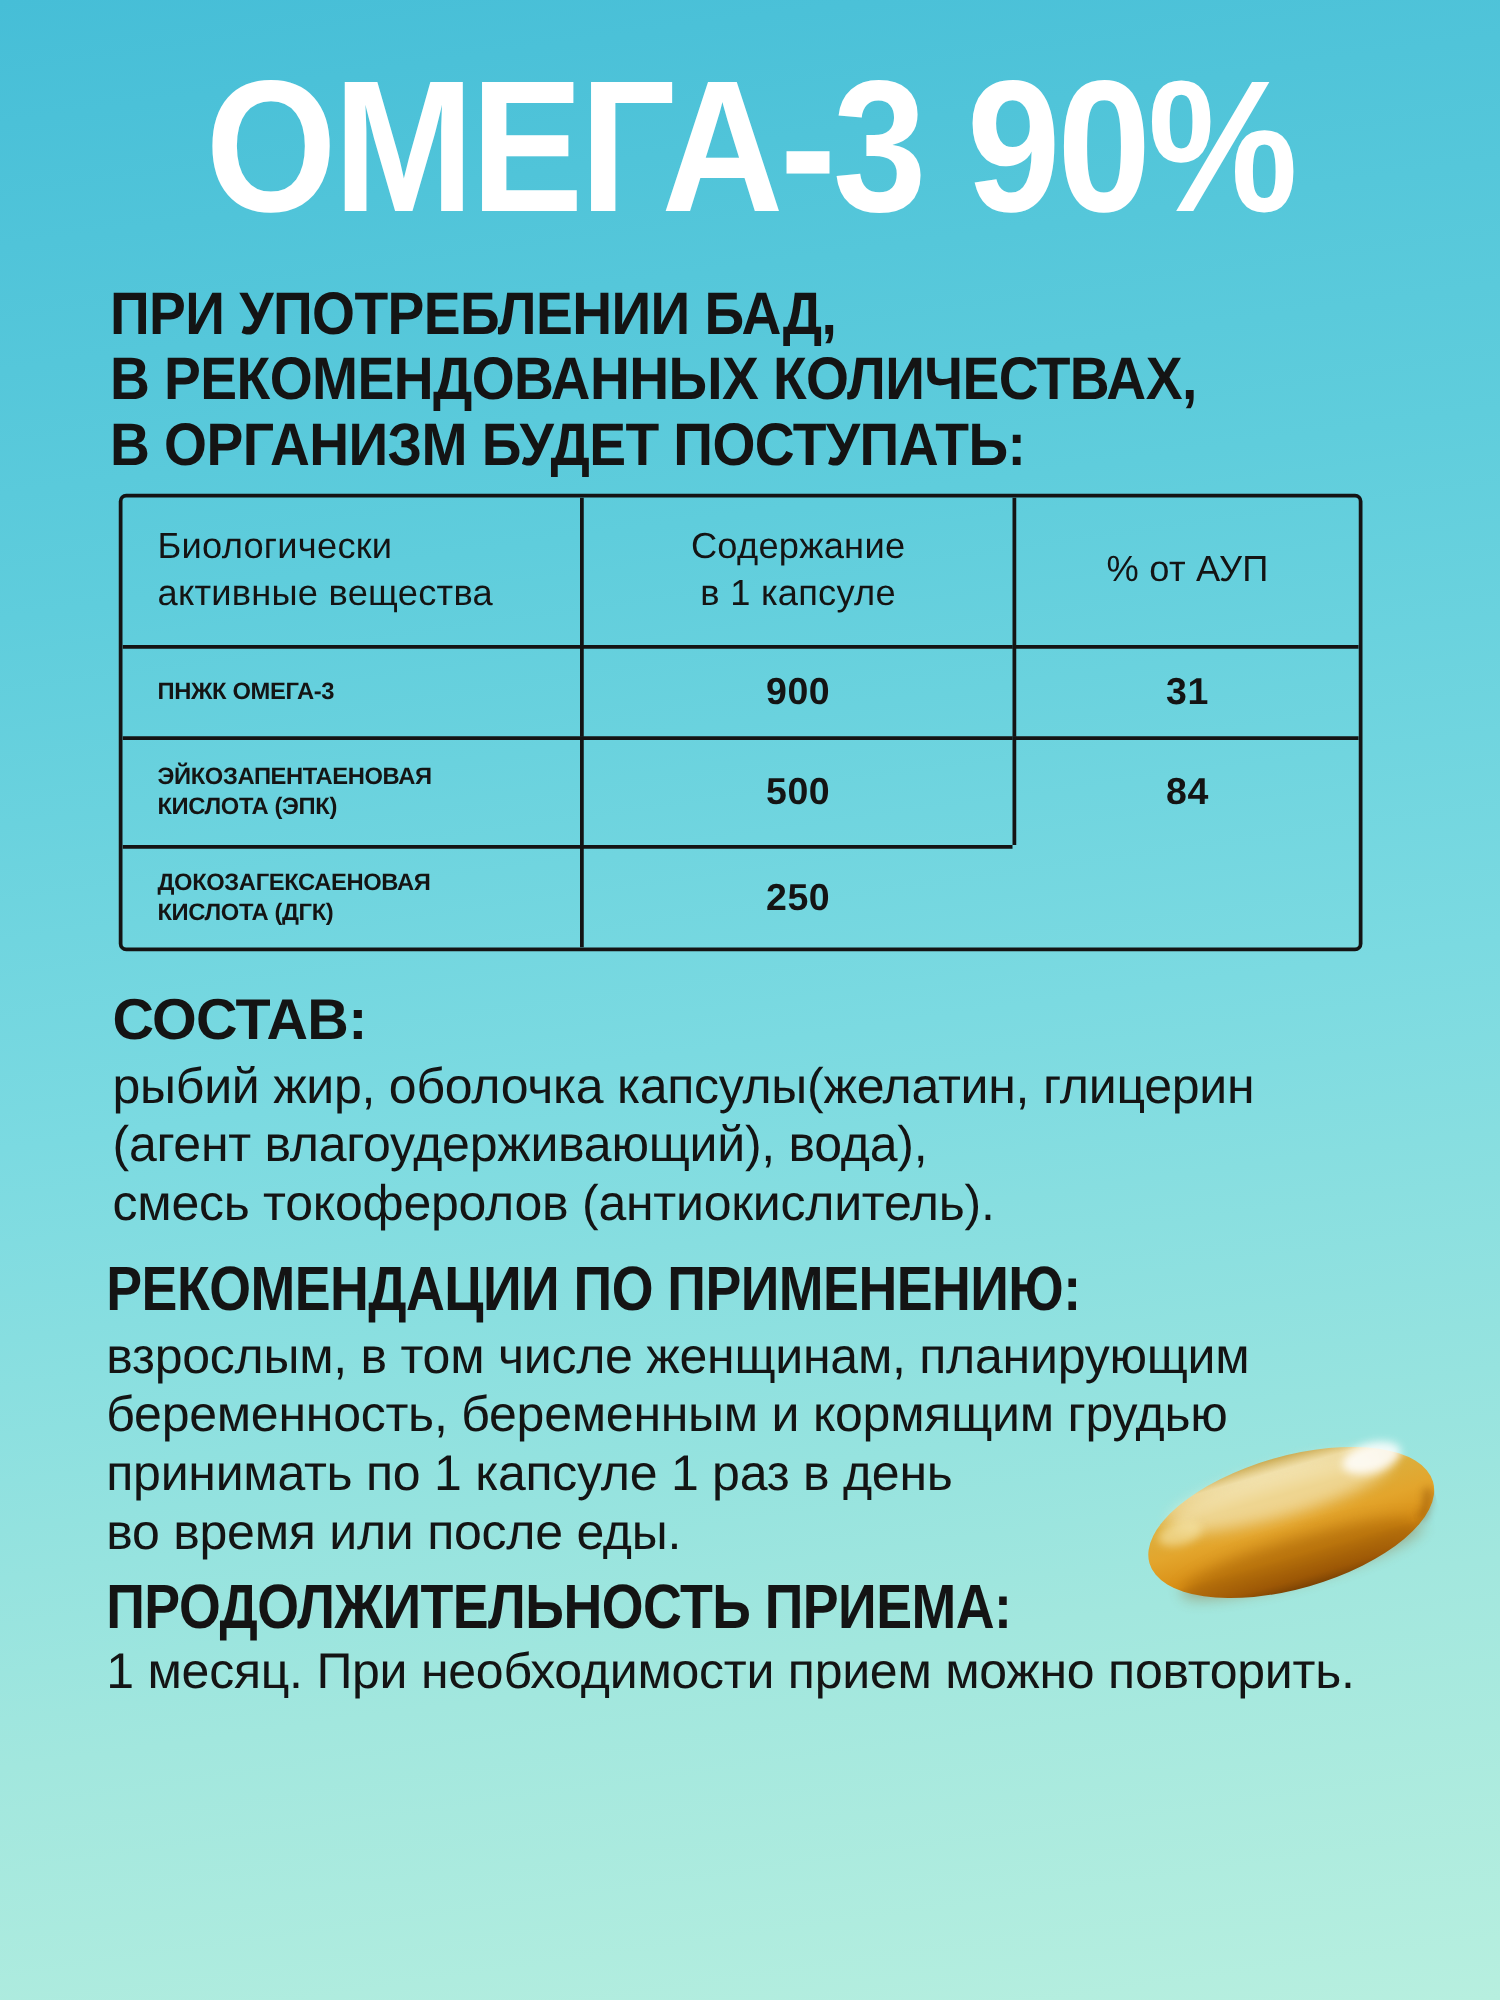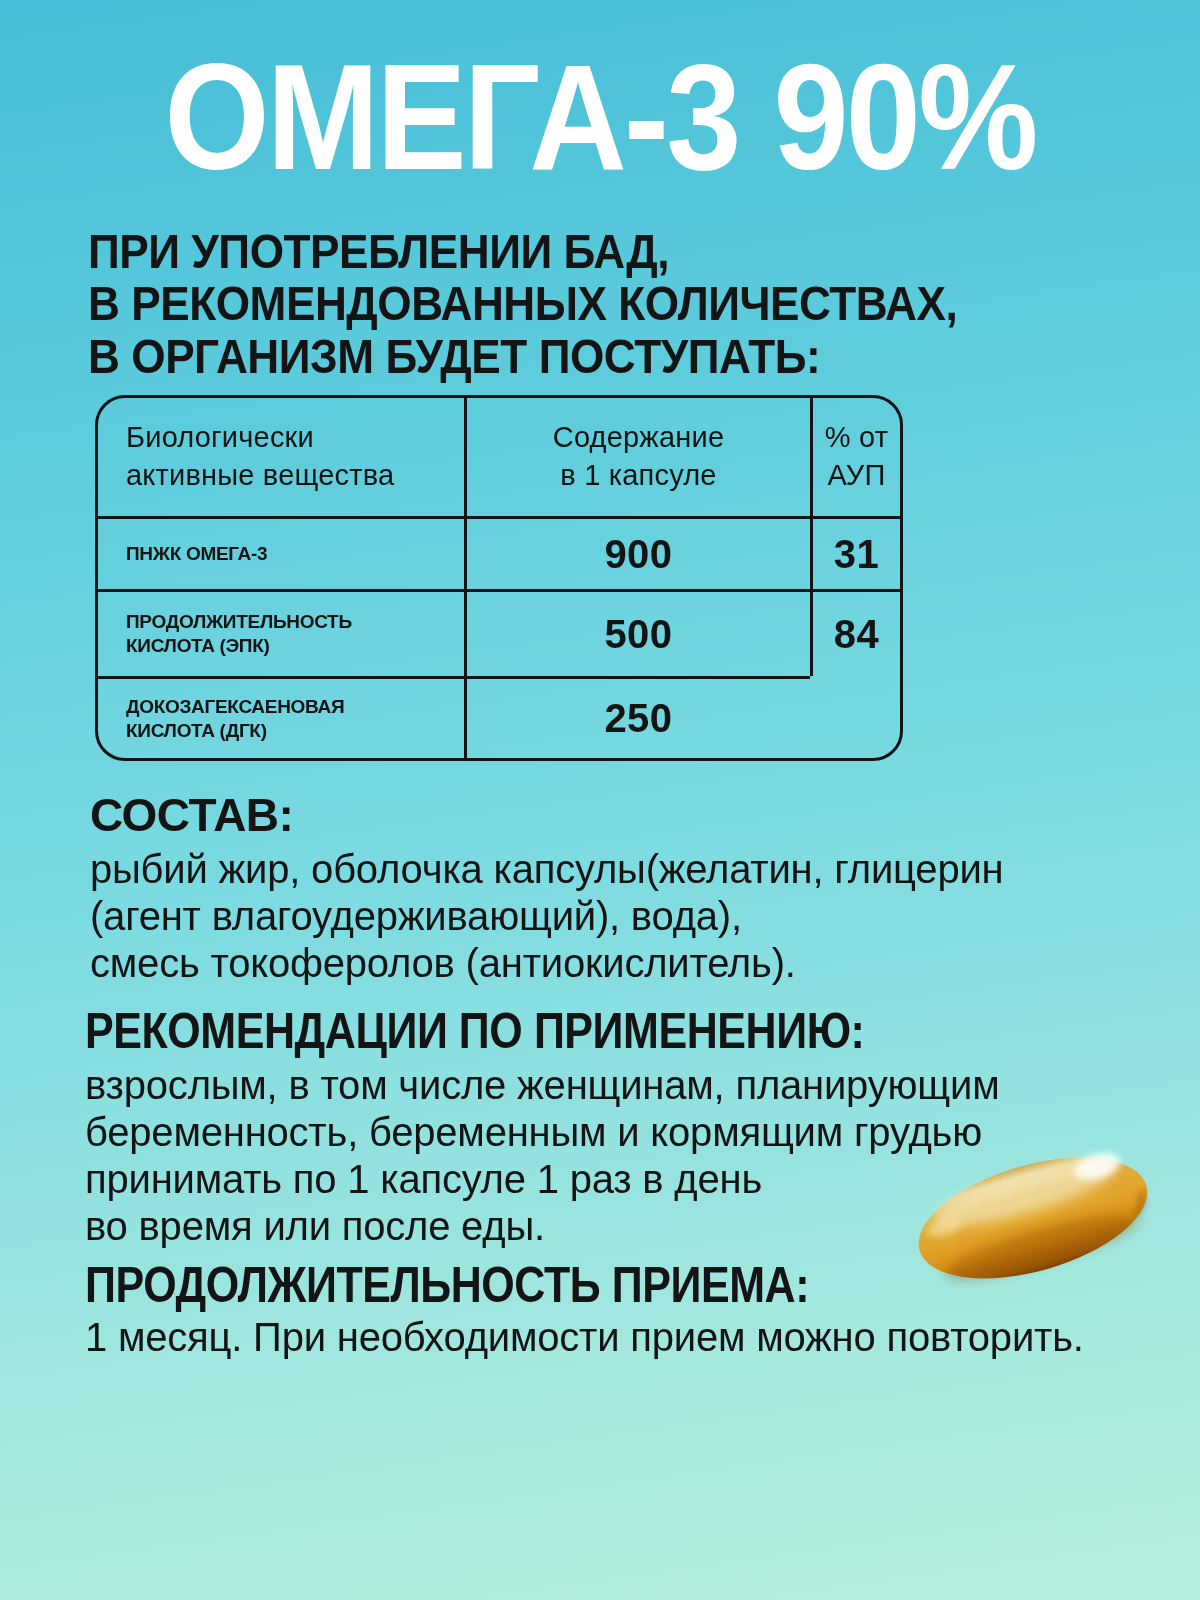--- a/index.html
+++ b/index.html
@@ -28,41 +28,41 @@
     left: 88px; top: 226px;
     font-size: 48px; font-weight: bold;
     line-height: 1.09;
     letter-spacing: -0.5px;
     white-space: pre-line;
     transform: scaleX(0.92); transform-origin: left top;
   }
 
   .supp-table {
     left: 95px; top: 395px;
-    width: 808px; height: 366px;
+    width: 995px; height: 366px;
     box-sizing: border-box;
     border: 3px solid #141414;
-    border-radius: 30px;
+    border-radius: 6px;
     overflow: hidden;
     display: grid;
     grid-template-columns: 366px 346px 1fr;
     grid-template-rows: 118px 73px 87px 1fr;
   }
   .cell {
     display: flex; align-items: center; justify-content: center;
     text-align: center;
     white-space: pre-line;
     box-sizing: border-box;
   }
   .cell.bl { border-left: 3px solid #141414; }
   .cell.bt { border-top: 3px solid #141414; }
   .cell.left { justify-content: flex-start; text-align: left; padding-left: 28px; padding-right: 12px; }
   .cell.head { font-size: 29px; font-weight: 400; line-height: 1.3; letter-spacing: 0.2px; }
   .cell.label { font-size: 19px; font-weight: bold; line-height: 1.25; letter-spacing: -0.3px; }
-  .cell.num { font-size: 40px; font-weight: bold; letter-spacing: 0.5px; }
+  .cell.num { font-size: 30px; font-weight: bold; letter-spacing: 0.5px; }
 
   .sec-heading {
     font-size: 46px; font-weight: bold;
     letter-spacing: -0.5px;
     white-space: nowrap;
     line-height: 1;
   }
   .sec-heading.cond {
     font-size: 50px;
     transform: scaleX(0.86); transform-origin: left top;
@@ -96,21 +96,21 @@
   <div class="cell head left">Биологически
 активные вещества</div>
   <div class="cell head bl">Содержание
 в 1 капсуле</div>
   <div class="cell head bl">% от АУП</div>
 
   <div class="cell label left bt">ПНЖК ОМЕГА-3</div>
   <div class="cell num bl bt">900</div>
   <div class="cell num bl bt">31</div>
 
-  <div class="cell label left bt">ПРОДОЛЖИТЕЛЬНОСТЬ
+  <div class="cell label left bt">ЭЙКОЗАПЕНТАЕНОВАЯ
 КИСЛОТА (ЭПК)</div>
   <div class="cell num bl bt">500</div>
   <div class="cell num bl bt">84</div>
 
   <div class="cell label left bt">ДОКОЗАГЕКСАЕНОВАЯ
 КИСЛОТА (ДГК)</div>
   <div class="cell num bl bt">250</div>
 </div>
 
 <div class="abs sec-heading pos-comp-h">СОСТАВ:</div>

